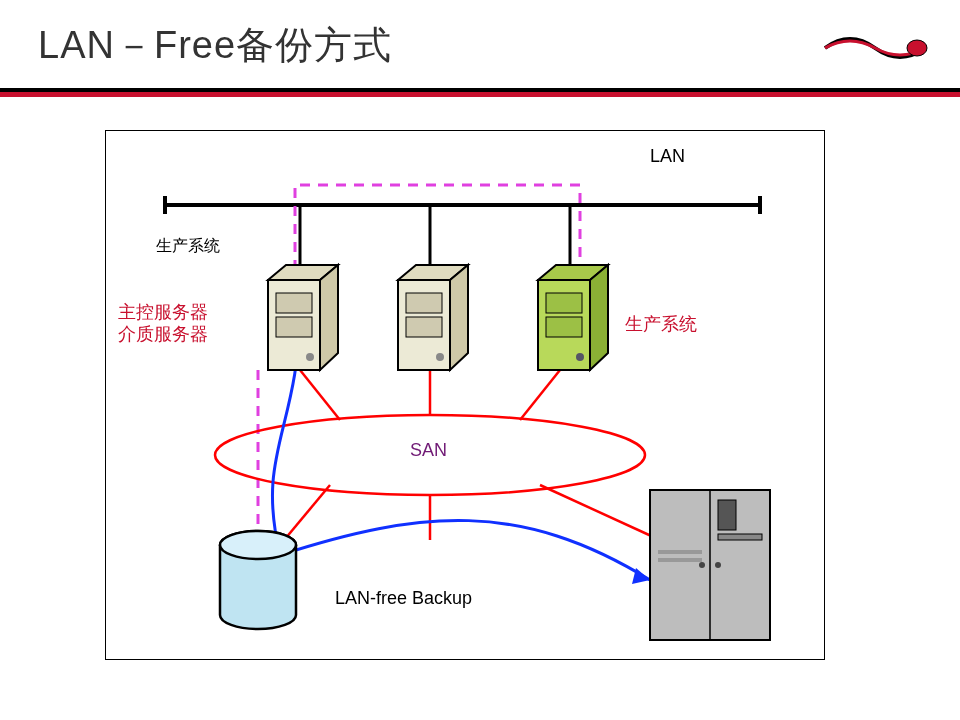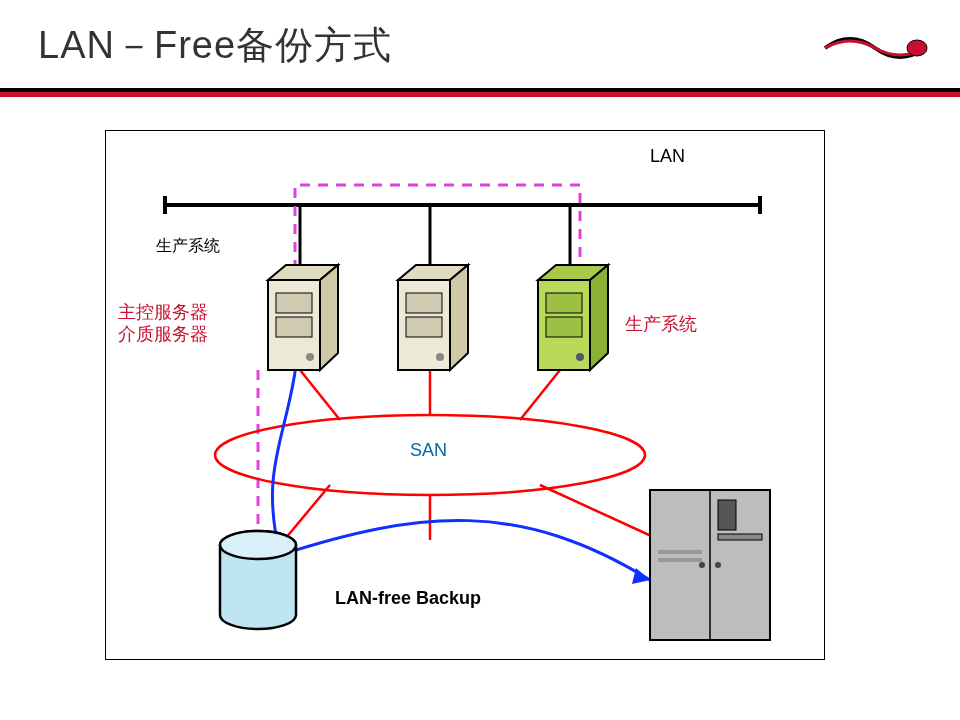--- a/index.html
+++ b/index.html
@@ -50,21 +50,21 @@
     height: 530px;
     border: 1.5px solid #000;
     box-sizing: border-box;
   }
   .label {
     position: absolute;
     font-size: 18px;
     color: #000;
   }
   .label.red { color: #c8102e; font-family: SimSun, serif; }
-  .label.bold { font-weight: bold; }
+  .label.bold { font-weight: normal; }
   svg.diagram {
     position: absolute;
     left: 0;
     top: 0;
     width: 960px;
     height: 720px;
     pointer-events: none;
   }
 </style>
 </head>
@@ -158,15 +158,15 @@
 </svg>
 
 <div class="label" style="left:650px; top:146px;">LAN</div>
 <div class="label" style="left:156px; top:236px; font-size:16px;">生产系统</div>
 
 <div class="label red" style="left:118px; top:300px;">主控服务器</div>
 <div class="label red" style="left:118px; top:322px;">介质服务器</div>
 
 <div class="label red" style="left:625px; top:312px;">生产系统</div>
 
-<div class="label" style="left:410px; top:440px; color:#0369a1; font-size:18px;">SAN</div>
+<div class="label" style="left:410px; top:440px; color:#701a75; font-size:18px;">SAN</div>
 
 <div class="label bold" style="left:335px; top:588px; font-size:18px;">LAN-free Backup</div>
 
 </body></html>

